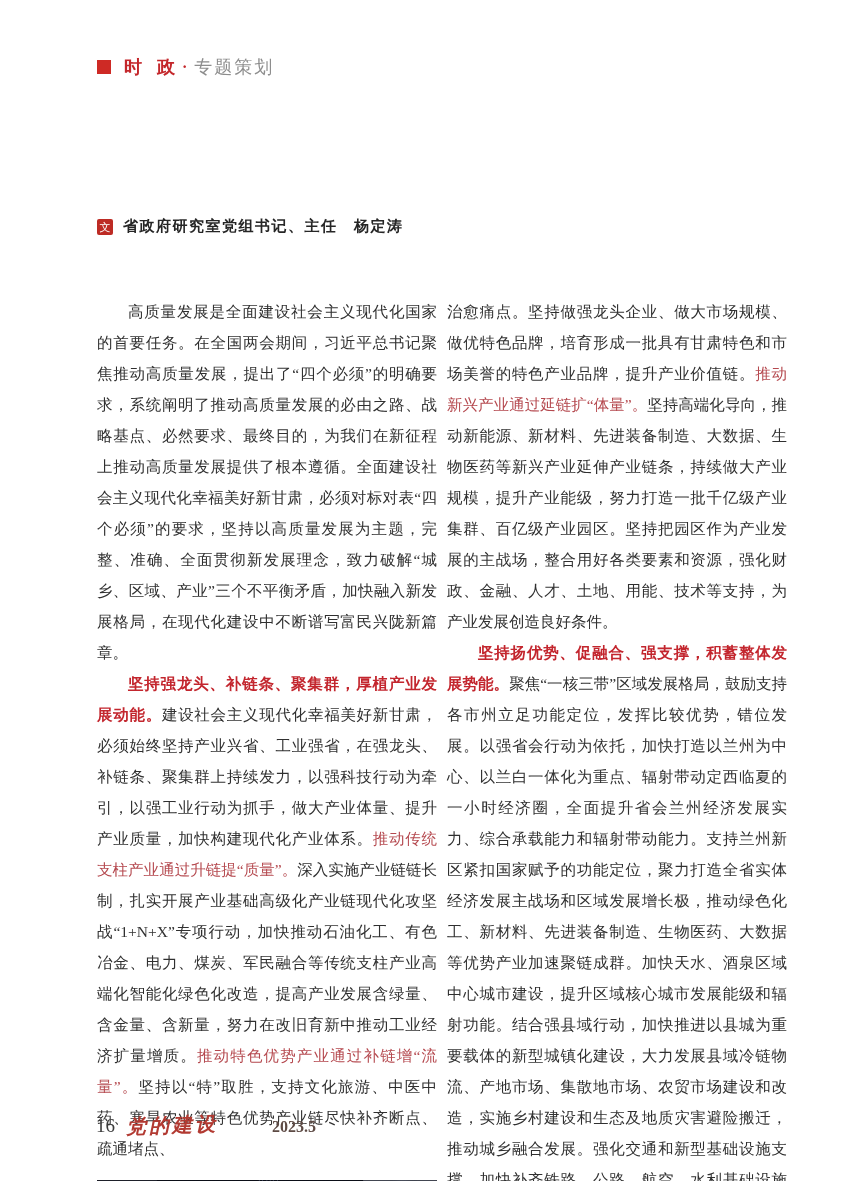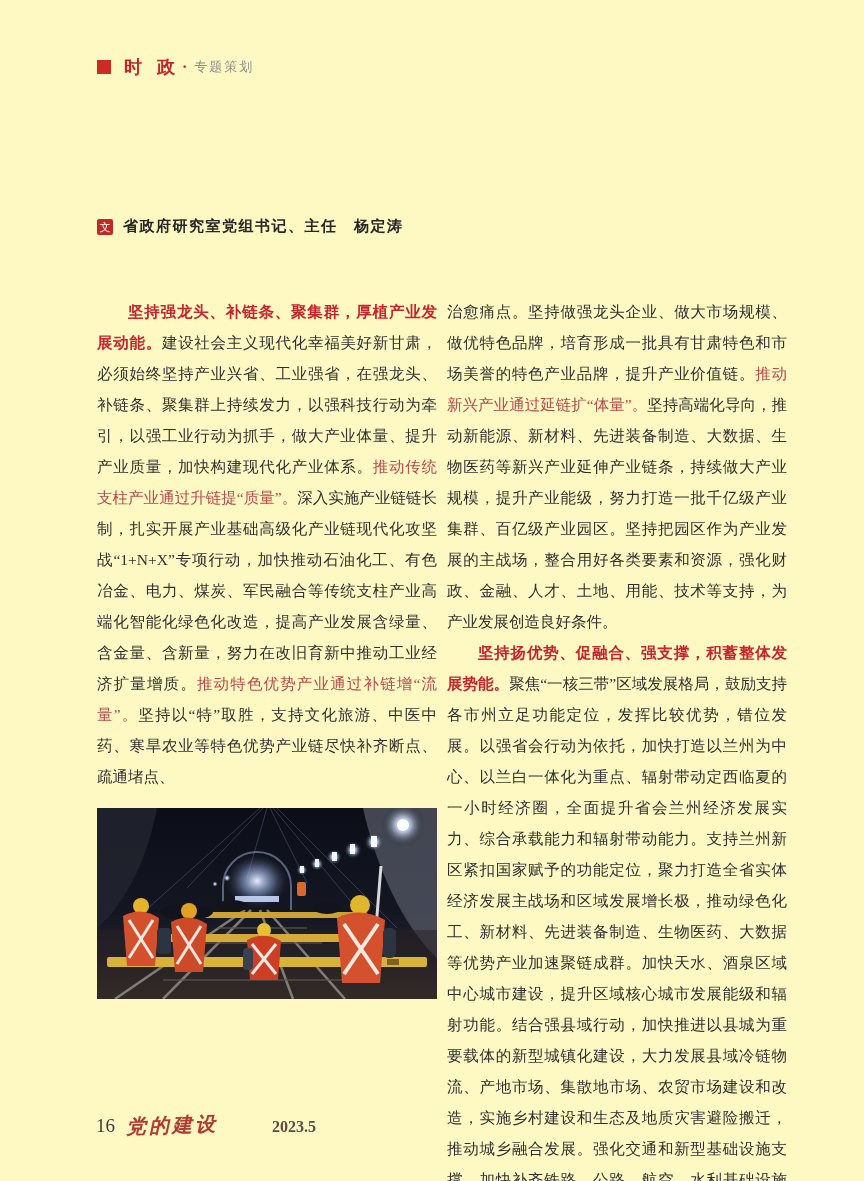--- a/index.html
+++ b/index.html
@@ -1,31 +1,31 @@
 <!DOCTYPE html>
 <html><head>
 <meta charset="utf-8">
 <style>
   html,body { margin:0; padding:0; background:#e9e9e9; }
   .page {
     position:relative; width:864px; height:1181px; margin:0 auto;
-    background:#fef9c3; overflow:hidden;
+    background:#ffffff; overflow:hidden;
     font-family:"Liberation Serif", "DejaVu Serif", serif;
   }
   
   .header { position:absolute; top:55px; left:97px; display:flex; align-items:center; }
   .header-square { width:14px; height:14px; background:#ce2a25; margin-right:13px; }
   .section-label {
     font-family:"Liberation Sans", sans-serif; font-weight:bold;
     color:#c4272b; font-size:18px; letter-spacing:5px;
   }
   .header-dot { color:#c4272b; font-weight:bold; font-size:16px; margin:0 7px 0 2px; }
   .topic-label {
     font-family:Liberation Serif, serif;
-    color:#8d8d8d; font-size:13px; letter-spacing:2px;
+    color:#8d8d8d; font-size:18px; letter-spacing:2px;
   }
   
   .title {
     position:absolute; top:146px; left:97px; width:692px;
     font-size:31px; font-weight:bold; color:#161616; letter-spacing:2px;
     white-space:nowrap;
   }
   .byline { position:absolute; top:217px; left:97px; display:flex; align-items:center; }
   .byline-icon {
     width:16px; height:16px; background:#bd2b24; color:#fff; border-radius:2px;
@@ -78,20 +78,21 @@
 
 
   <div class="byline">
     <span class="byline-icon">文</span>
     <span class="byline-text">省政府研究室党组书记、主任　杨定涛</span>
   </div>
 
   <div class="columns">
 
     <div class="col">
+      <p class="indent">高质量发展是全面建设社会主义现代化国家的首要任务。在全国两会期间，习近平总书记聚焦推动高质量发展，提出了“四个必须”的明确要求，系统阐明了推动高质量发展的必由之路、战略基点、必然要求、最终目的，为我们在新征程上推动高质量发展提供了根本遵循。全面建设社会主义现代化幸福美好新甘肃，必须对标对表“四个必须”的要求，坚持以高质量发展为主题，完整、准确、全面贯彻新发展理念，致力破解“城乡、区域、产业”三个不平衡矛盾，加快融入新发展格局，在现代化建设中不断谱写富民兴陇新篇章。</p>
       <p class="indent"><span class="lead-red">坚持强龙头、补链条、聚集群，厚植产业发展动能。</span><span>建设社会主义现代化幸福美好新甘肃，必须始终坚持产业兴省、工业强省，在强龙头、补链条、聚集群上持续发力，以强科技行动为牵引，以强工业行动为抓手，做大产业体量、提升产业质量，加快构建现代化产业体系。</span><span class="em-red">推动传统支柱产业通过升链提“质量”。</span><span>深入实施产业链链长制，扎实开展产业基础高级化产业链现代化攻坚战“1+N+X”专项行动，加快推动石油化工、有色冶金、电力、煤炭、军民融合等传统支柱产业高端化智能化绿色化改造，提高产业发展含绿量、含金量、含新量，努力在改旧育新中推动工业经济扩量增质。</span><span class="em-red">推动特色优势产业通过补链增“流量”。</span><span>坚持以“特”取胜，支持文化旅游、中医中药、寒旱农业等特色优势产业链尽快补齐断点、疏通堵点、</span></p>
 
       <div class="photo-wrap">
         <svg viewBox="0 0 340 191" width="340" height="191">
           <defs>
             <linearGradient id="bg" x1="0" y1="0" x2="0" y2="1">
               <stop offset="0" stop-color="#0b0e17"></stop>
               <stop offset="0.55" stop-color="#141722"></stop>
               <stop offset="0.78" stop-color="#242029"></stop>
               <stop offset="1" stop-color="#3d342b"></stop>

